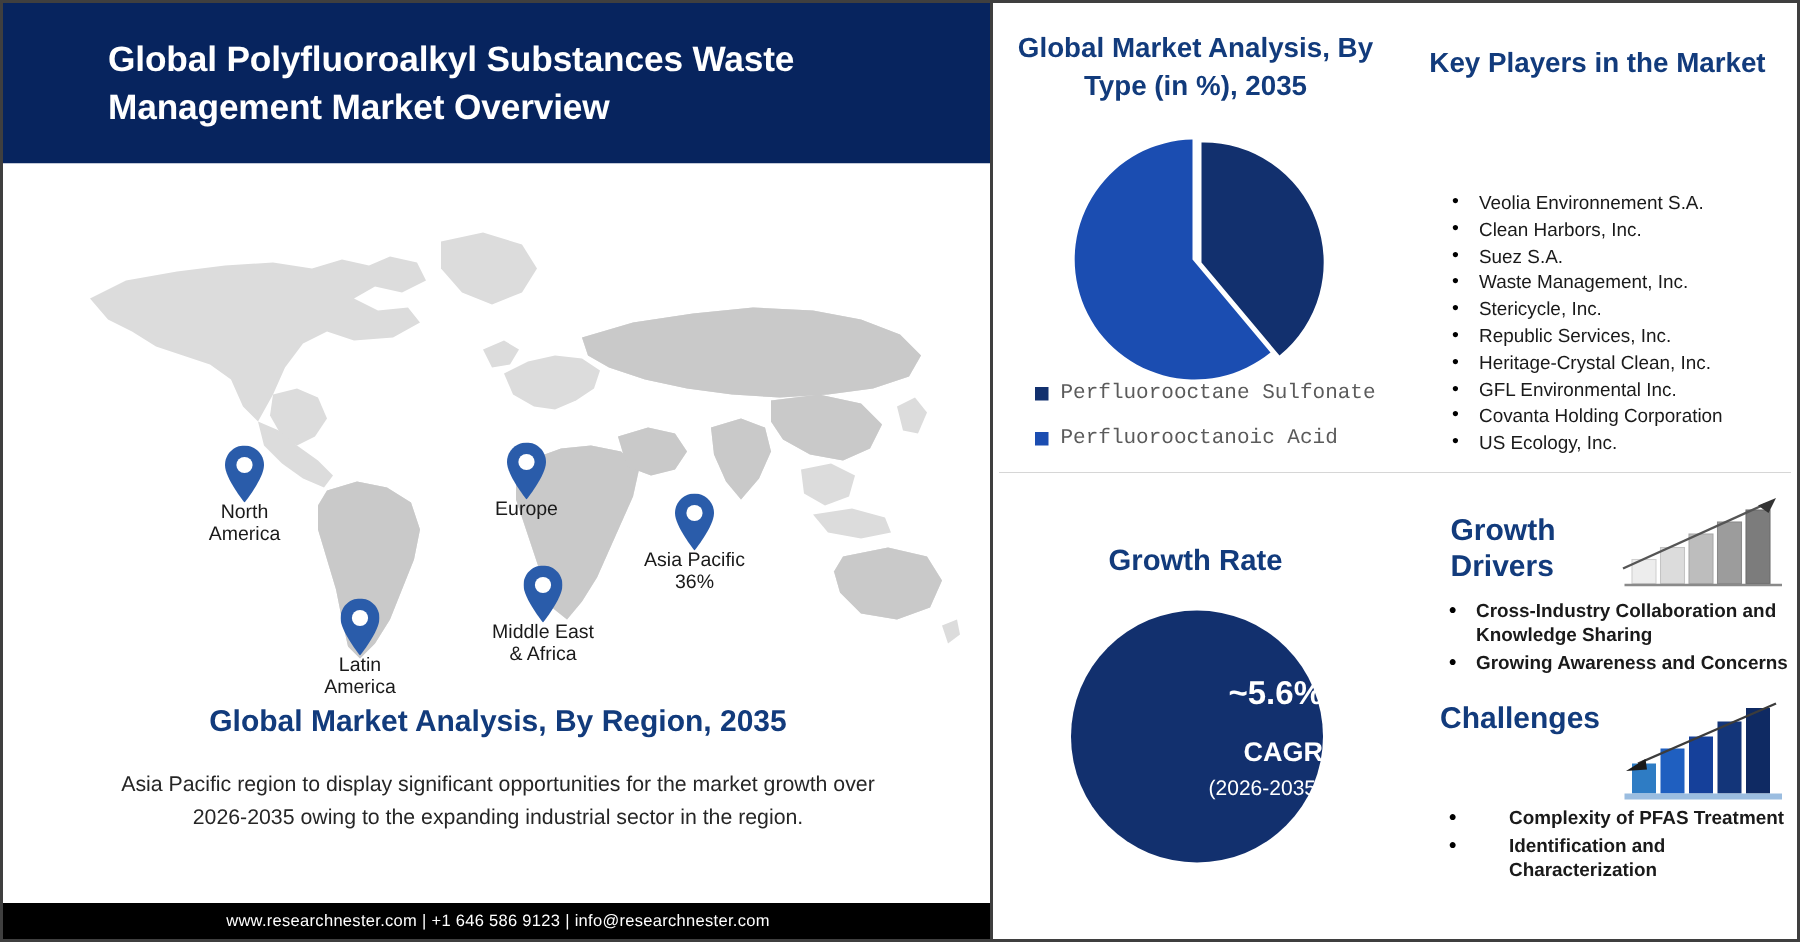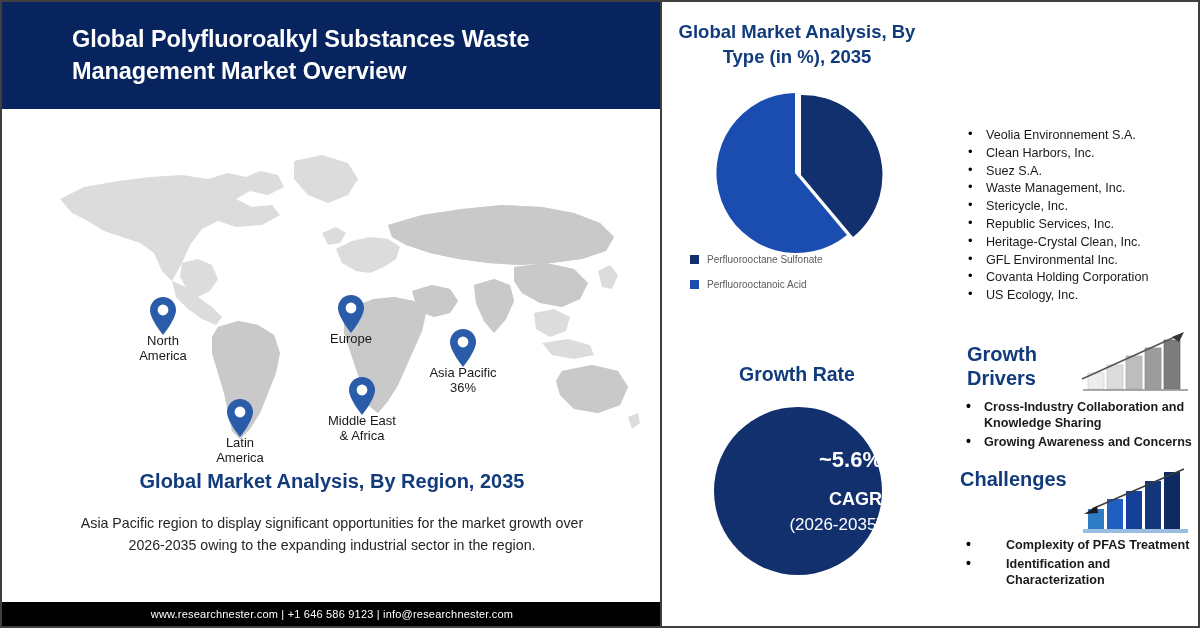--- a/index.html
+++ b/index.html
@@ -130,21 +130,21 @@
     position: absolute; left: 28px; top: 252px; width: 240px;
   }
   .legend-row {
     display: flex; align-items: center;
     margin-bottom: 14px;
   }
   .legend-sq {
     width: 9px; height: 9px; margin-right: 8px; flex: 0 0 auto;
   }
   .legend-label {
-    font-size: 10px; color: #5b5b5b;
+    font-size: 14px; color: #5b5b5b; font-family: Liberation Mono, monospace;
   }
 
   
   #players-list {
     position: absolute; left: 30px; top: 125px; width: 230px;
     list-style: none;
   }
   #players-list li {
     position: relative;
     font-size: 12.6px;
@@ -169,21 +169,21 @@
     position: absolute; left: 52px; top: 405px;
     width: 168px; height: 168px;
     border-radius: 50%;
     background: #12306e;
     display: flex; flex-direction: column;
     align-items: flex-end; justify-content: center;
     color: #ffffff;
   }
   #gr-pct { font-size: 22px; font-weight: bold; margin-bottom: 16px; }
   #gr-cagr { font-size: 18px; font-weight: bold; margin-bottom: 5px; }
-  #gr-years { font-size: 17px; }
+  #gr-years { font-size: 14px; }
 
   
   #drivers-title {
     position: absolute; left: 35px; top: 27px;
     width: 120px;
     font-size: 20px; line-height: 1.22;
     color: #123b7c; font-weight: bold;
     text-align: left;
   }
   #drivers-chart { position: absolute; left: 148px; top: 14px; width: 112px; height: 66px; }
@@ -354,20 +354,21 @@
           <span class="legend-label">Perfluorooctane Sulfonate</span>
         </div>
         <div class="legend-row">
           <span class="legend-sq" style="background:#1b4db1;"></span>
           <span class="legend-label">Perfluorooctanoic Acid</span>
         </div>
       </div>
     </div>
 
     <div id="cell-players" class="cellbox">
+      <div id="players-title" class="cell-title">Key Players in the Market</div>
       <ul id="players-list">
         <li>Veolia Environnement S.A.</li>
         <li>Clean Harbors, Inc.</li>
         <li>Suez S.A.</li>
         <li>Waste Management, Inc.</li>
         <li>Stericycle, Inc.</li>
         <li>Republic Services, Inc.</li>
         <li>Heritage-Crystal Clean, Inc.</li>
         <li>GFL Environmental Inc.</li>
         <li>Covanta Holding Corporation</li>

